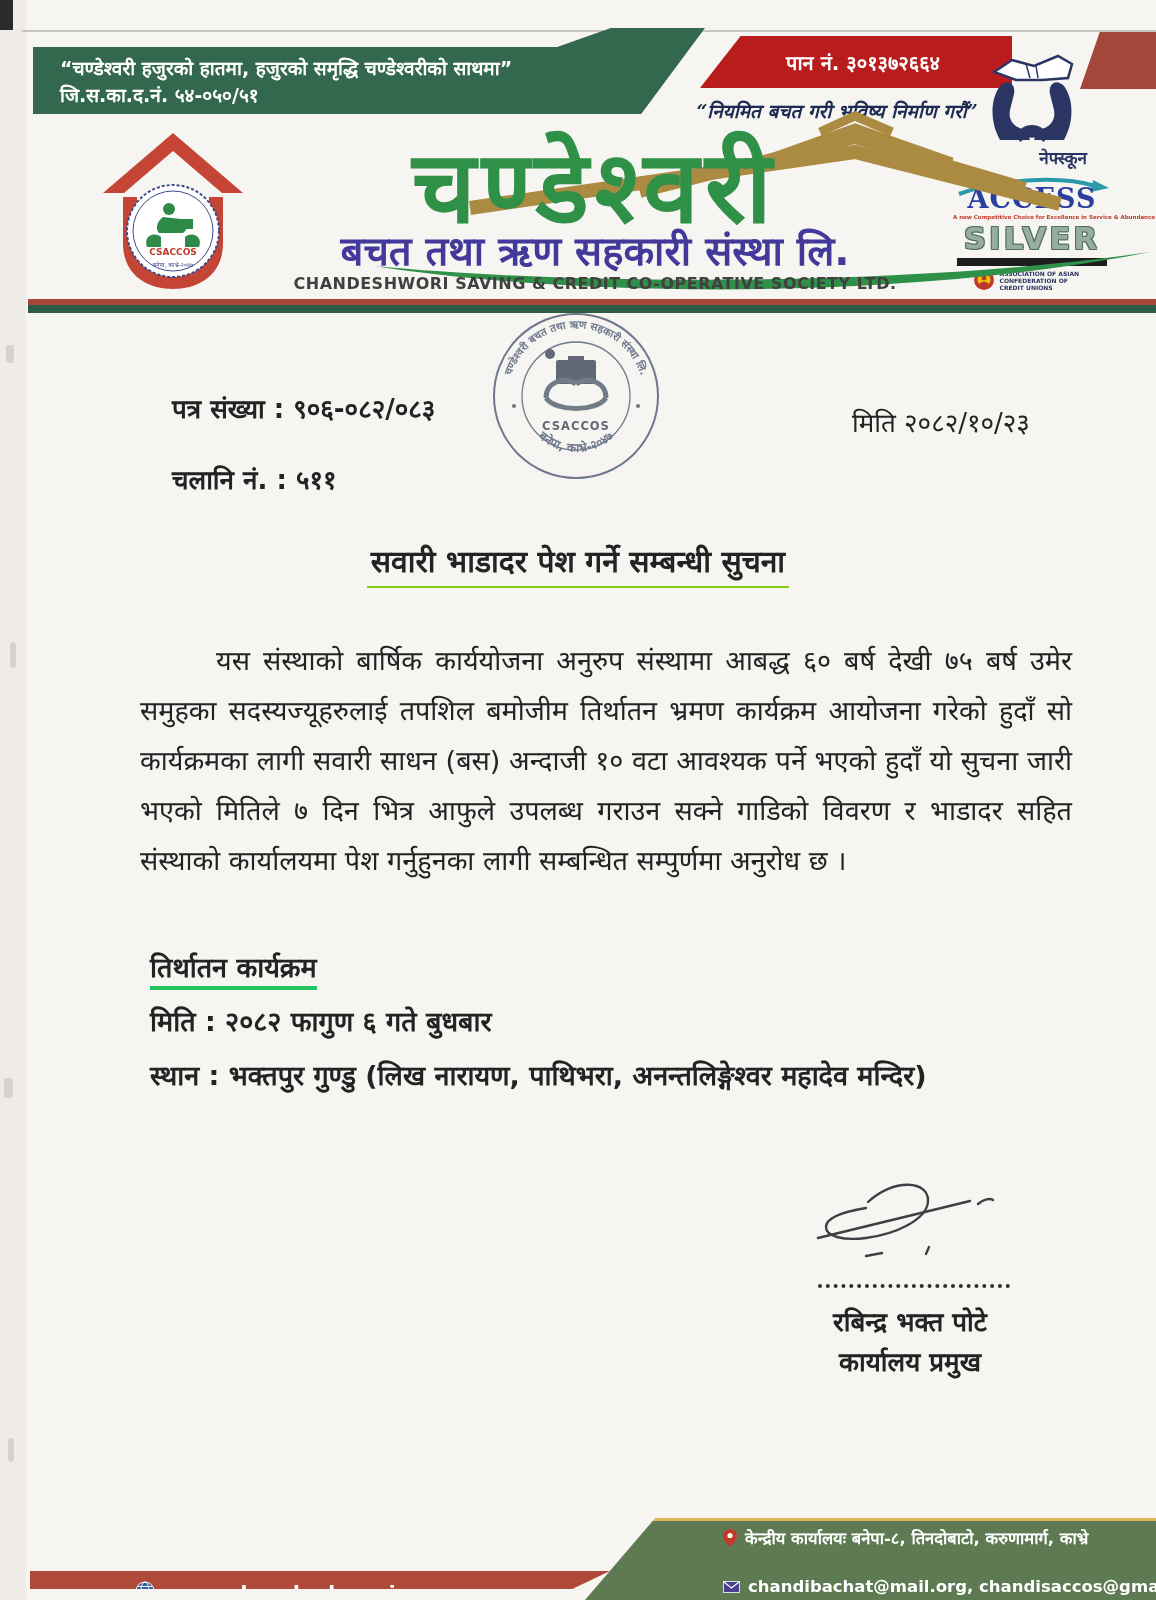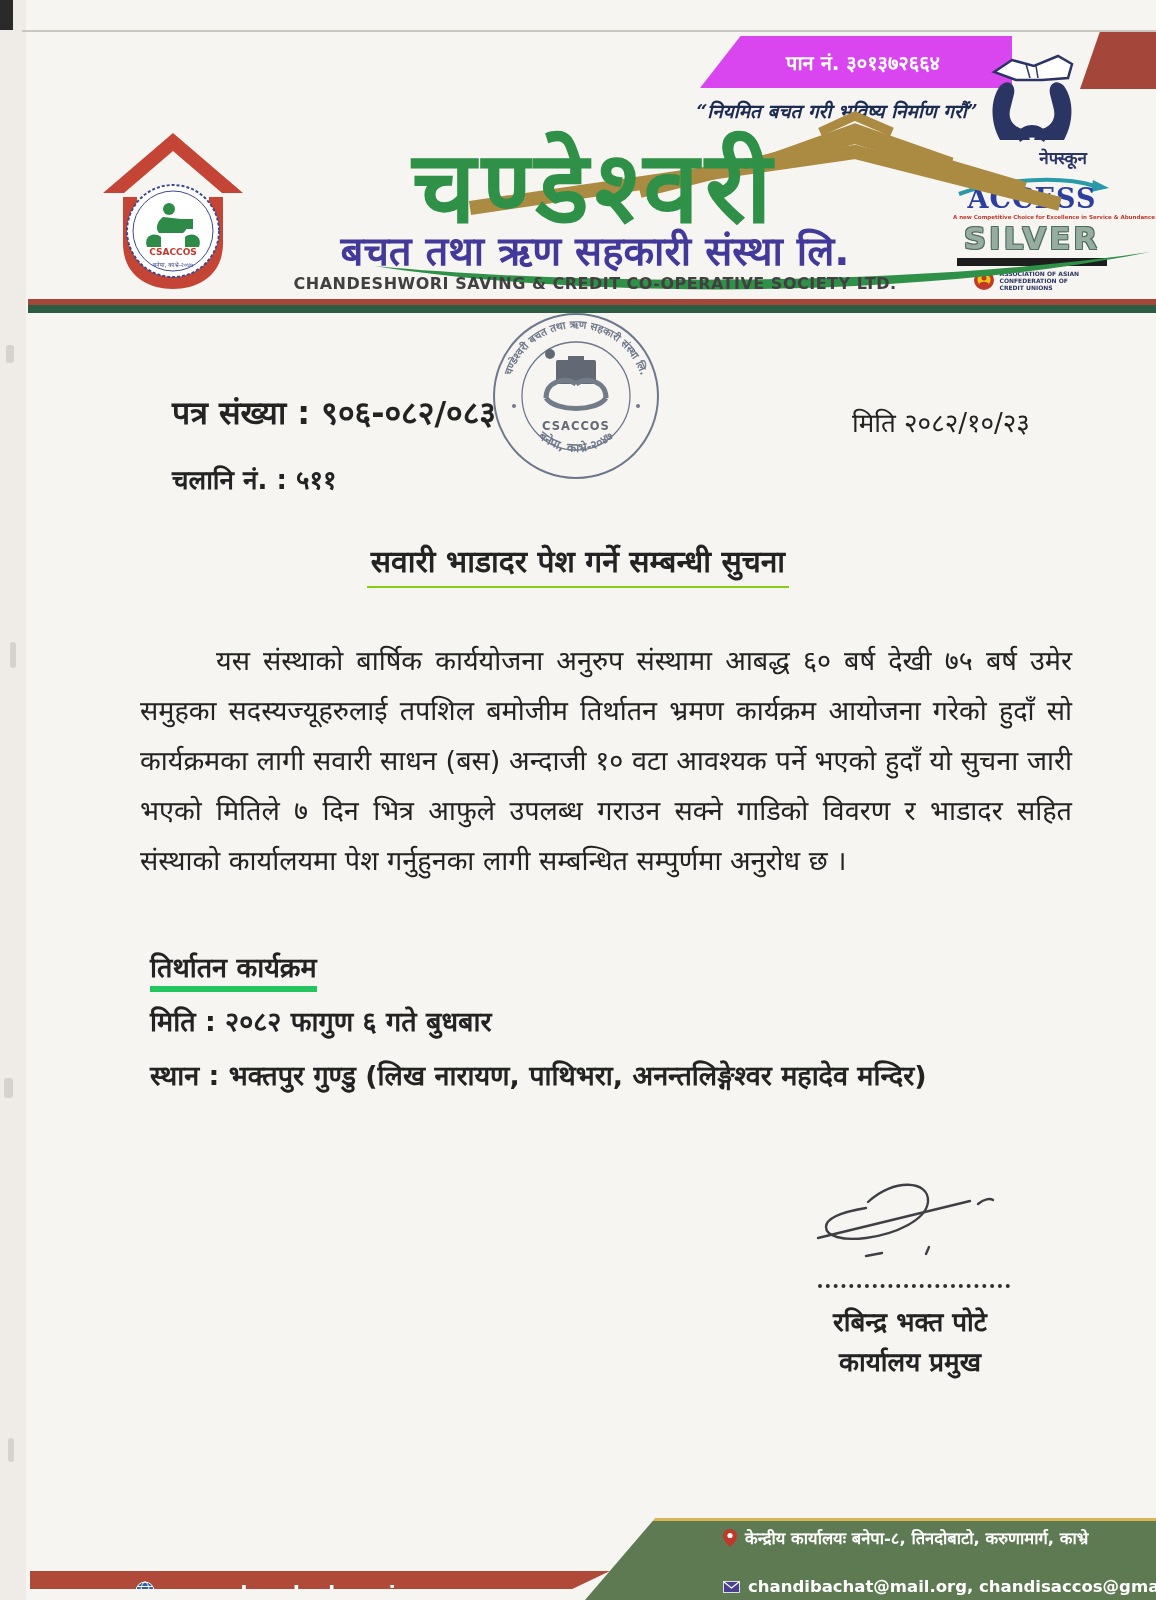--- a/index.html
+++ b/index.html
@@ -11,21 +11,21 @@
   .edge-left{left:0;top:0;width:26px;height:1600px;background:#efece7;}
   .edge-corner{left:0;top:0;width:13px;height:30px;background:#2a2a2a;}
   .edge-line-top{left:22px;top:30px;width:1134px;height:2px;background:#c9c6c0;}
   .smudge{background:#b9b6b0;opacity:.45;border-radius:3px;}
 
   
   .green-band{left:33px;top:28px;width:672px;height:86px;background:#33684e;
     clip-path:polygon(0 22%,78% 22%,86% 0,100% 0,90.5% 100%,0 100%);color:#fff;}
   .green-band .t1{position:absolute;left:27px;top:27px;font-size:19px;font-weight:bold;white-space:nowrap;}
   .green-band .t2{position:absolute;left:27px;top:54px;font-size:19px;font-weight:bold;white-space:nowrap;}
-  .pan-box{left:700px;top:36px;width:312px;height:52px;background:#d946ef;
+  .pan-box{left:700px;top:36px;width:312px;height:52px;background:#b91c1c;
     clip-path:polygon(13% 0,100% 0,100% 100%,0 100%);color:#fff;font-size:20px;font-weight:bold;
     display:flex;align-items:center;justify-content:center;padding-left:14px;box-sizing:border-box;}
   .red-strip-tr{left:1080px;top:32px;width:76px;height:57px;background:#a4473a;
     clip-path:polygon(26% 0,100% 0,100% 100%,0 100%);}
   .slogan{left:672px;top:98px;width:330px;text-align:center;font-family:"DejaVu Serif",serif;
     font-style:italic;font-weight:bold;font-size:19px;color:#1c2b52;}
 
   .nefscun-label{left:972px;top:146px;width:115px;text-align:right;font-size:17px;font-weight:bold;color:#2b3563;}
 
   .access-block{left:953px;top:176px;width:158px;text-align:center;}
@@ -40,28 +40,28 @@
   .org-block{left:255px;top:138px;width:680px;text-align:center;}
   .org-name{font-size:100px;line-height:100px;font-weight:bold;color:#2f9048;letter-spacing:6px;}
   .org-sub{font-size:40px;line-height:42px;font-weight:bold;color:#43399b;margin-top:-8px;}
   .org-en{font-size:16px;font-weight:bold;color:#404040;letter-spacing:.5px;margin-top:2px;}
 
   .sep-red{left:28px;top:299px;width:1128px;height:6px;background:#a4473a;}
   .sep-green{left:28px;top:305px;width:1128px;height:8px;background:#2d5c45;}
 
   
   .dev{color:#232323;}
-  .ref{left:172px;top:390px;font-size:32px;font-weight:bold;}
+  .ref{left:172px;top:390px;font-size:26px;font-weight:bold;}
   .dispatch{left:172px;top:461px;font-size:26px;font-weight:bold;}
   .date{left:852px;top:404px;font-size:26px;}
   .subject{left:0;top:540px;width:1156px;text-align:center;}
   .subject span{display:inline-block;font-size:30px;font-weight:bold;border-bottom:2px solid #84cc16;padding:0 4px 5px 4px;}
   .body-par{left:140px;top:636px;width:932px;font-size:27px;line-height:50px;text-align:justify;text-indent:76px;}
   .prog-head{left:150px;top:948px;font-size:27px;font-weight:bold;}
-  .prog-head span{border-bottom:6px solid #22c55e;padding-bottom:3px;}
+  .prog-head span{border-bottom:4px solid #22c55e;padding-bottom:3px;}
   .prog-date{left:150px;top:1002px;font-size:27px;font-weight:bold;}
   .prog-venue{left:150px;top:1056px;font-size:27px;font-weight:bold;white-space:nowrap;}
 
   .sig-scribble{left:808px;top:1168px;}
   .sig-dots{left:818px;top:1284px;width:192px;height:0;border-bottom:4px dotted #2f2f2f;}
   .sig-name{left:760px;top:1303px;width:300px;text-align:center;font-size:26px;font-weight:bold;}
   .sig-title{left:760px;top:1343px;width:300px;text-align:center;font-size:26px;font-weight:bold;}
 
   
   .footer-green{left:585px;top:1518px;width:571px;height:82px;
@@ -78,20 +78,24 @@
 <div class="scan">
 
   <div class="abs edge-left"></div>
   <div class="abs edge-corner"></div>
   <div class="abs edge-line-top"></div>
   <div class="abs smudge" style="left:6px;top:345px;width:8px;height:18px;"></div>
   <div class="abs smudge" style="left:10px;top:642px;width:6px;height:26px;"></div>
   <div class="abs smudge" style="left:4px;top:1078px;width:9px;height:20px;"></div>
   <div class="abs smudge" style="left:8px;top:1438px;width:6px;height:24px;"></div>
 
+  <div class="abs green-band">
+    <div class="t1">“चण्डेश्वरी हजुरको हातमा, हजुरको समृद्धि चण्डेश्वरीको साथमा”</div>
+    <div class="t2">जि.स.का.द.नं. ५४-०५०/५१</div>
+  </div>
 
   <div class="abs pan-box">
     <span>पान नं. ३०१३७२६६४</span>
   </div>
   <div class="abs red-strip-tr"></div>
 
   <div class="abs slogan">“नियमित बचत गरी भविष्य निर्माण गरौं”</div>
 
   <svg class="abs" style="left:986px;top:50px;" width="92" height="96" viewBox="0 0 92 96">
     <polygon points="8,22 26,10 48,16 72,6 86,14 82,28 56,30 30,30" fill="#ffffff" stroke="#2b3563" stroke-width="2.5"></polygon>

